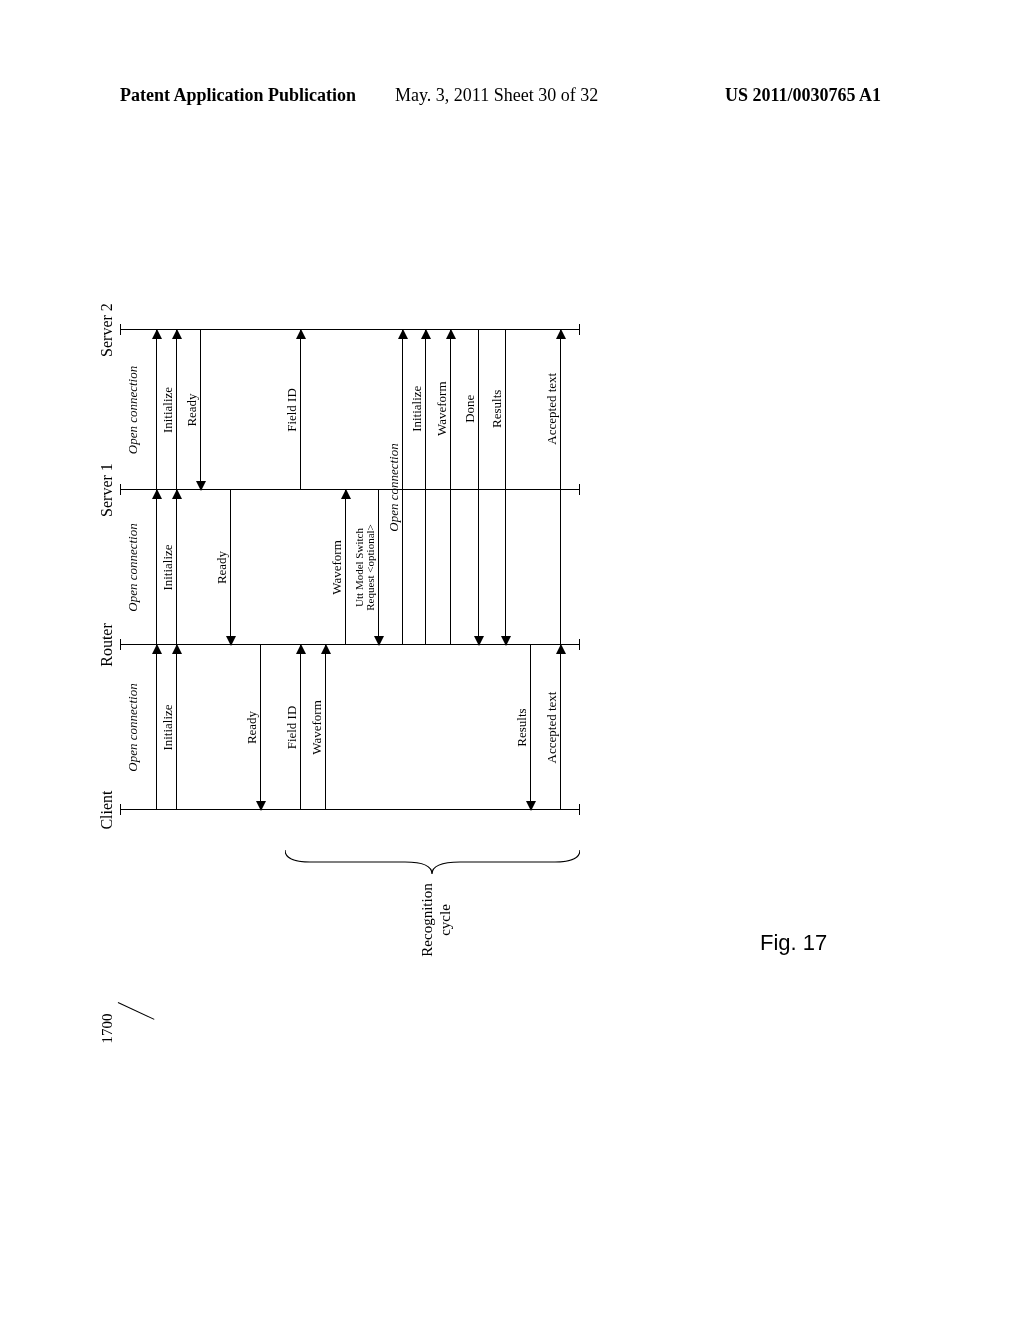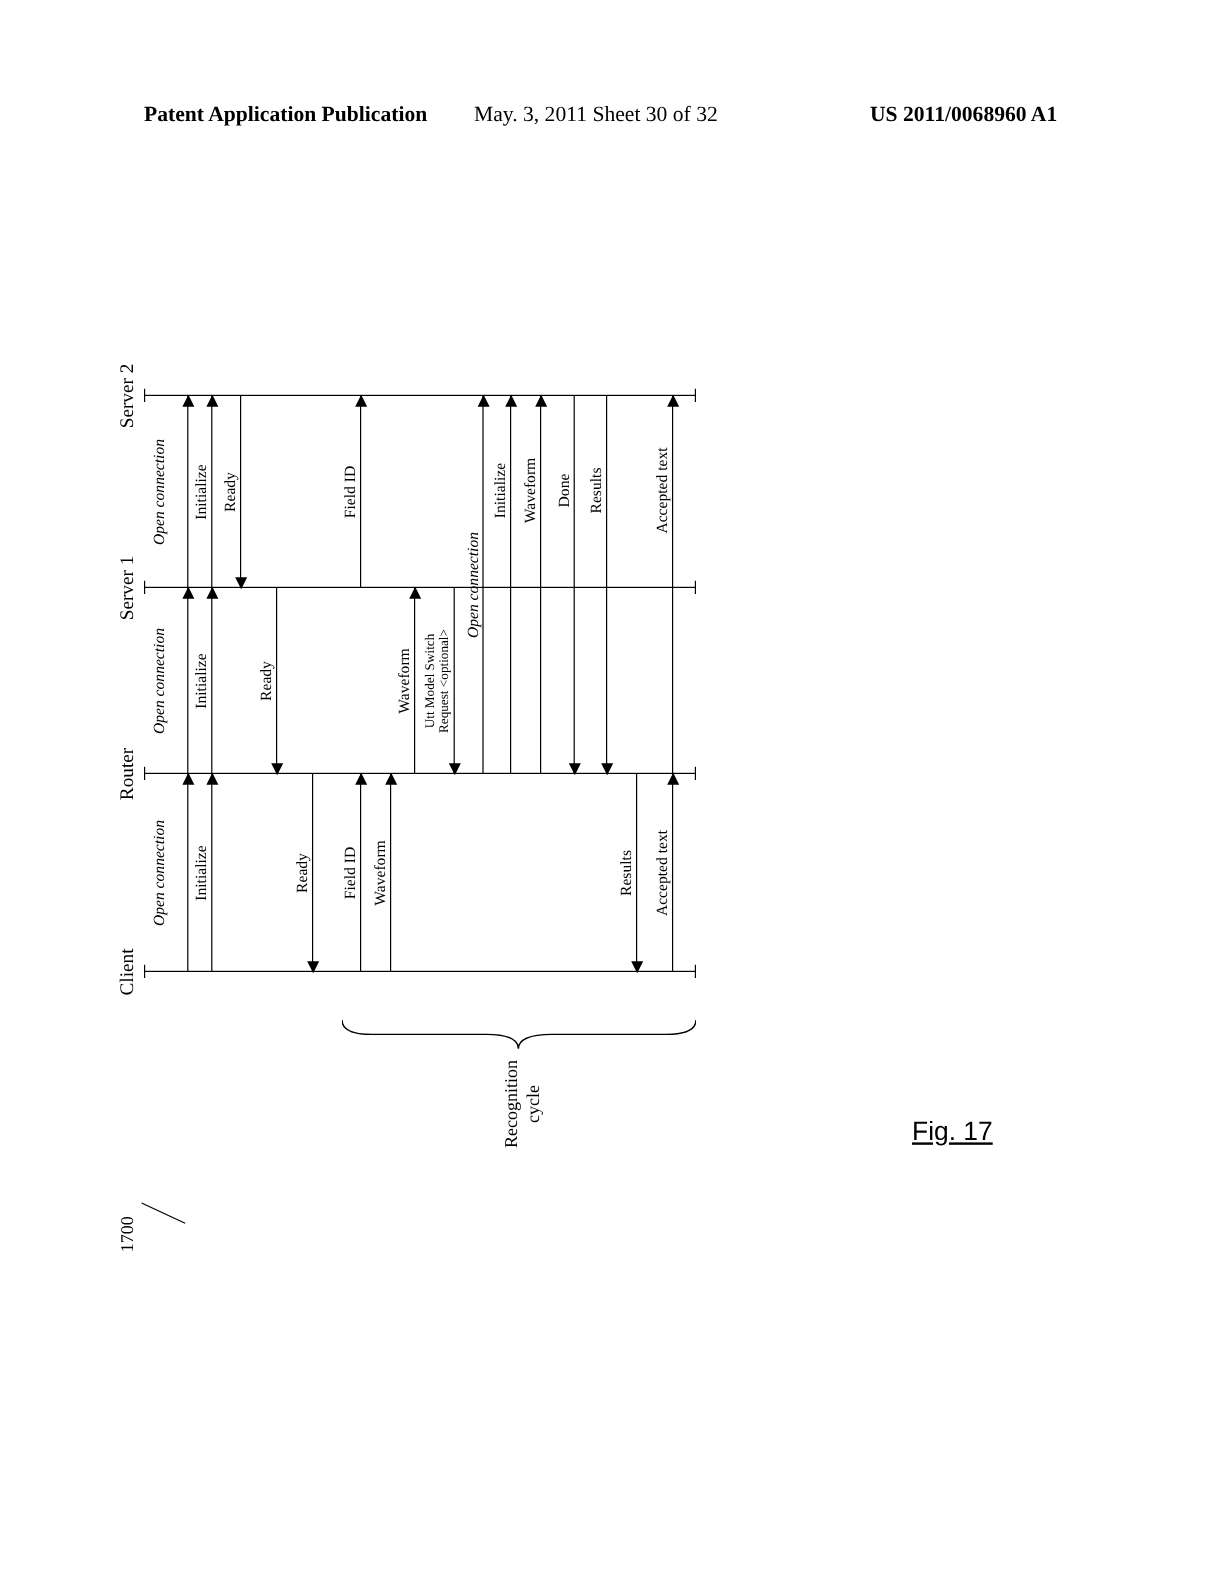--- a/index.html
+++ b/index.html
@@ -142,21 +142,21 @@
     font-family: Arial, sans-serif;
   }
 </style>
 </head>
 <body>
 <div class="page">
 
 <div class="header">
   <span class="header-left">Patent Application Publication</span>
   <span class="header-center">May. 3, 2011  Sheet 30 of 32</span>
-  <span class="header-right">US 2011/0068960 A1</span>
+  <span class="header-right">US 2011/0030765 A1</span>
 </div>
 
 <div class="diagram">
 
   <div class="actor-label" style="left:50px; top:-22px;">Client</div>
   <div class="actor-label" style="left:215px; top:-22px;">Router</div>
   <div class="actor-label" style="left:370px; top:-22px;">Server 1</div>
   <div class="actor-label" style="left:530px; top:-22px;">Server 2</div>
 
   <div class="lifeline" style="left:50px;  top:0; height:460px;"></div>
@@ -277,15 +277,15 @@
   </div>
   <div class="brace-label" style="left:-110px; top:298px; width:100px;">
     <span>Recognition</span><br><span>cycle</span>
   </div>
 
 </div>
 
 <div class="ref-num" style="left:92px; top:1020px;">1700</div>
 <div class="ref-line" style="left:118px; top:1002px; width:40px;"></div>
 
-<div class="fig-label" style="left:760px; top:930px;text-decoration:underline;">Fig. 17</div>
+<div class="fig-label" style="left:760px; top:930px;">Fig. 17</div>
 
 </div>
 
 </body></html>

